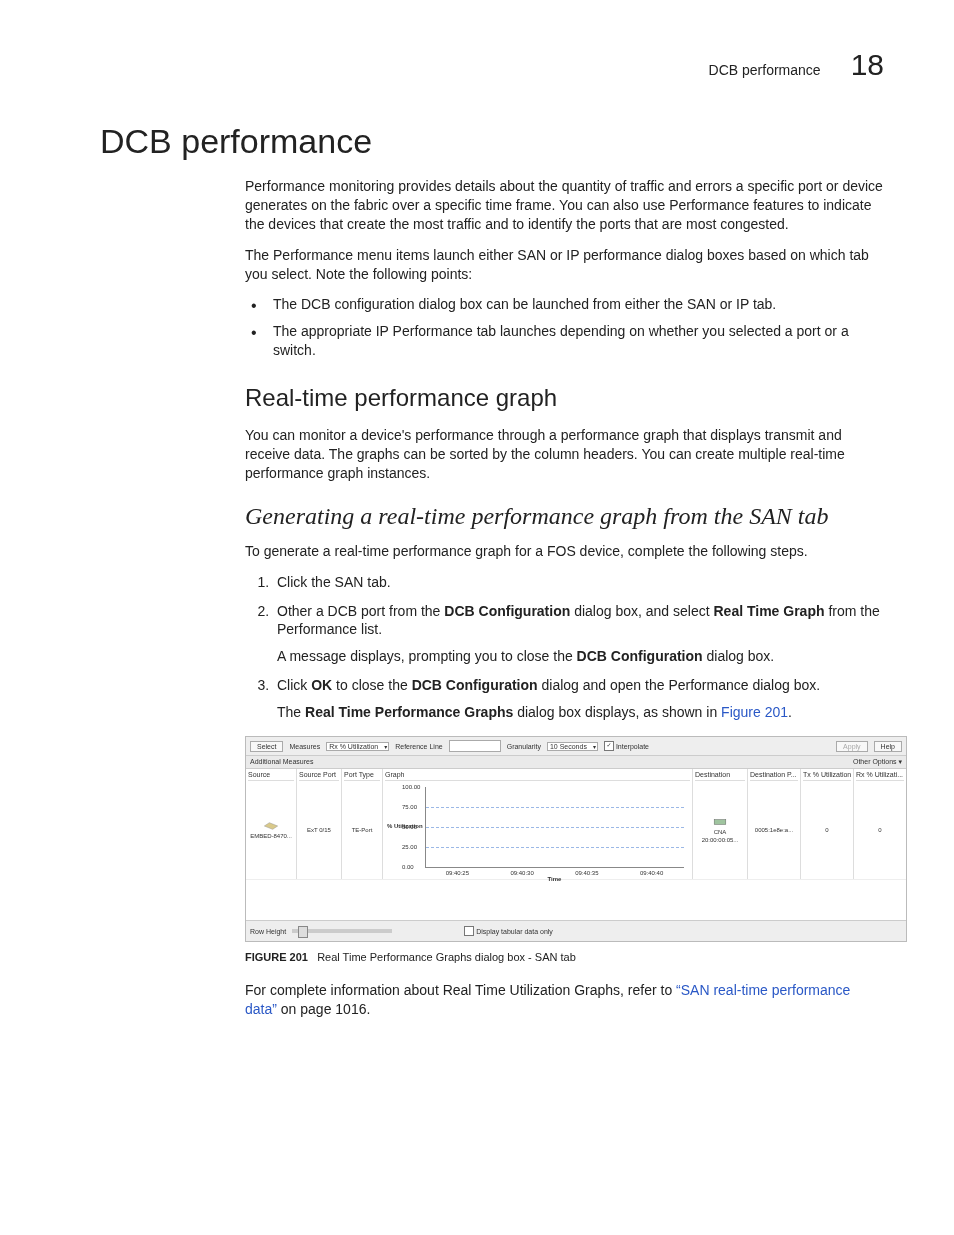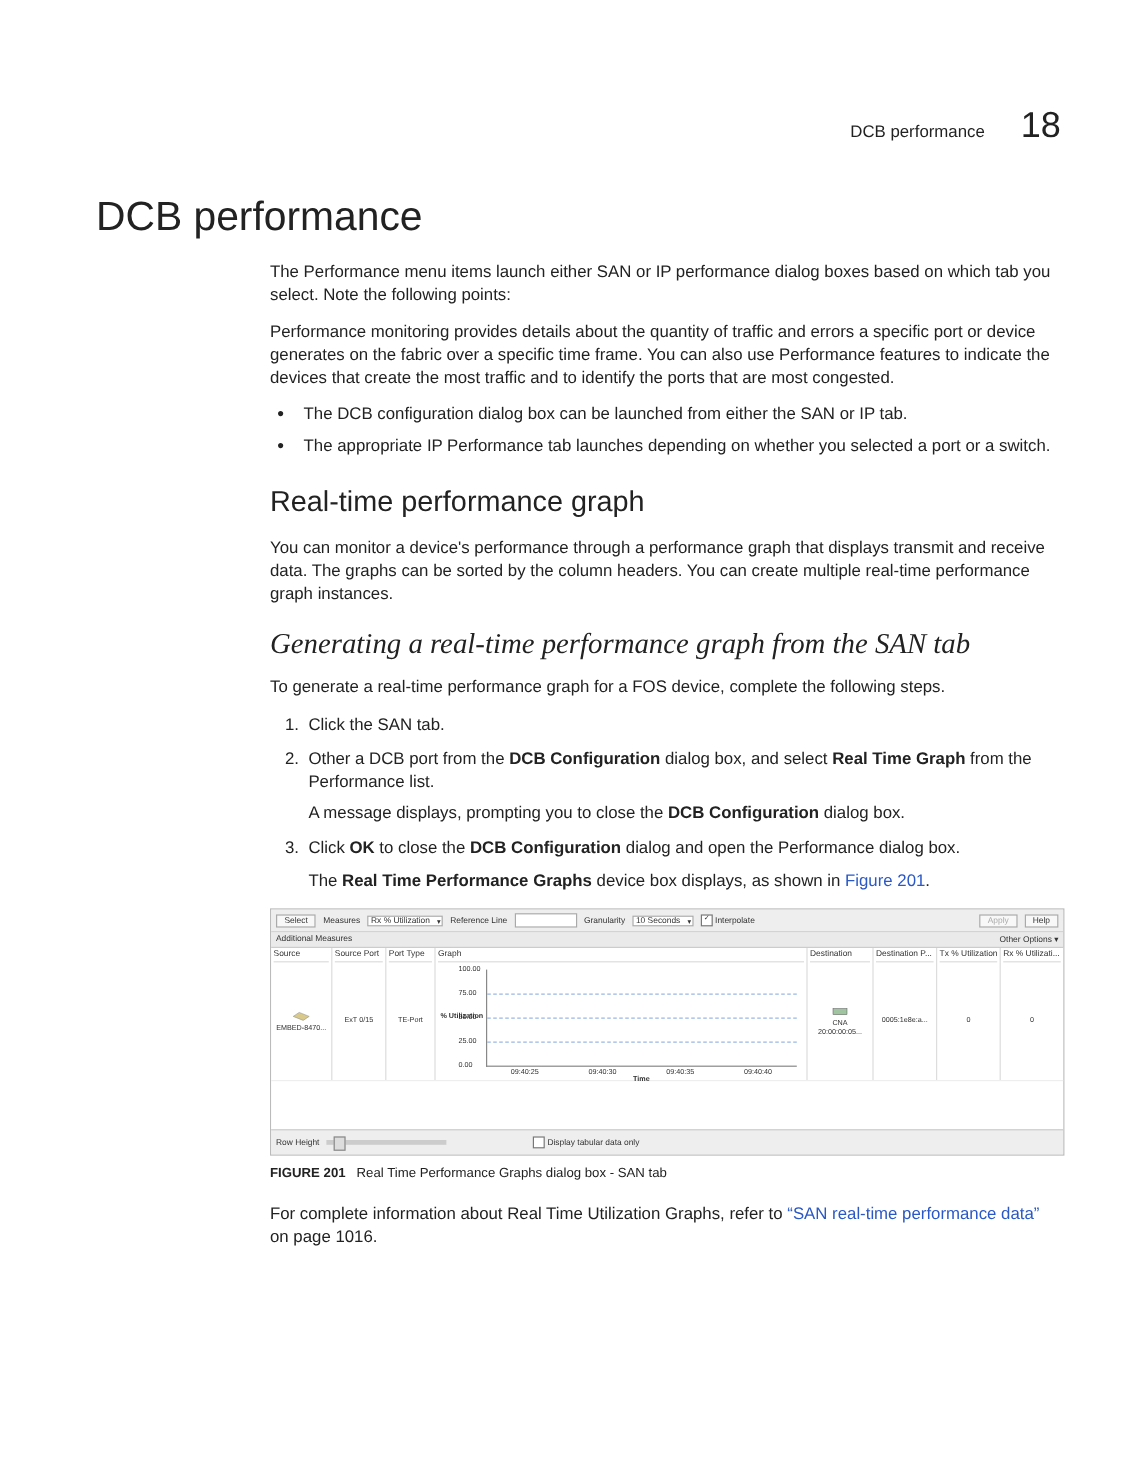--- a/index.html
+++ b/index.html
@@ -4,21 +4,22 @@
 <style>
   body {
     margin: 0;
     padding: 0;
     background: #fff;
     font-family: Arial, Helvetica, sans-serif;
     color: #222;
     width: 954px;
   }
   .page {
-    padding: 88px 70px 60px 80px;
+    padding: 48px 70px 60px 80px;
+    margin-left: 20px;
   }
   .header-row {
     display: flex;
     justify-content: flex-end;
     align-items: baseline;
     gap: 30px;
     margin-bottom: 40px;
   }
   .header-section {
     font-size: 14px;
@@ -261,22 +262,22 @@
 
   <div class="header-row">
     <span class="header-section">DCB performance</span>
     <span class="header-chapter">18</span>
   </div>
 
   <h1 class="main-title">DCB performance</h1>
 
   <div class="body-block">
 
+    <p>Performance monitoring provides details about the quantity of traffic and errors a specific port or device generates on the fabric over a specific time frame. You can also use Performance features to indicate the devices that create the most traffic and to identify the ports that are most congested.</p>
     <p>The Performance menu items launch either SAN or IP performance dialog boxes based on which tab you select. Note the following points:</p>
-    <p>Performance monitoring provides details about the quantity of traffic and errors a specific port or device generates on the fabric over a specific time frame. You can also use Performance features to indicate the devices that create the most traffic and to identify the ports that are most congested.</p>
 
     <ul class="bullets">
       <li>The DCB configuration dialog box can be launched from either the SAN or IP tab.</li>
       <li>The appropriate IP Performance tab launches depending on whether you selected a port or a switch.</li>
     </ul>
 
     <h2 class="sub-title">Real-time performance graph</h2>
     <p>You can monitor a device's performance through a performance graph that displays transmit and receive data. The graphs can be sorted by the column headers. You can create multiple real-time performance graph instances.</p>
 
     <h3 class="italic-title">Generating a real-time performance graph from the SAN tab</h3>
@@ -288,21 +289,21 @@
       </li>
       <li>
         <span>Other a DCB port from the </span><span class="bold">DCB Configuration</span><span> dialog box, and select </span><span class="bold">Real Time Graph</span><span> from the Performance list.</span>
         <p>
           <span>A message displays, prompting you to close the </span><span class="bold">DCB Configuration</span><span> dialog box.</span>
         </p>
       </li>
       <li>
         <span>Click </span><span class="bold">OK</span><span> to close the </span><span class="bold">DCB Configuration</span><span> dialog and open the Performance dialog box.</span>
         <p>
-          <span>The </span><span class="bold">Real Time Performance Graphs</span><span> device box displays, as shown in </span><span class="link">Figure 201</span><span>.</span>
+          <span>The </span><span class="bold">Real Time Performance Graphs</span><span> dialog box displays, as shown in </span><span class="link">Figure 201</span><span>.</span>
         </p>
       </li>
     </ol>
 
     <div class="figure-box">
 
       <div class="fig-toolbar">
         <span class="fig-btn">Select</span>
         <span class="fig-label-small">Measures</span>
         <span class="fig-select">Rx % Utilization</span>

